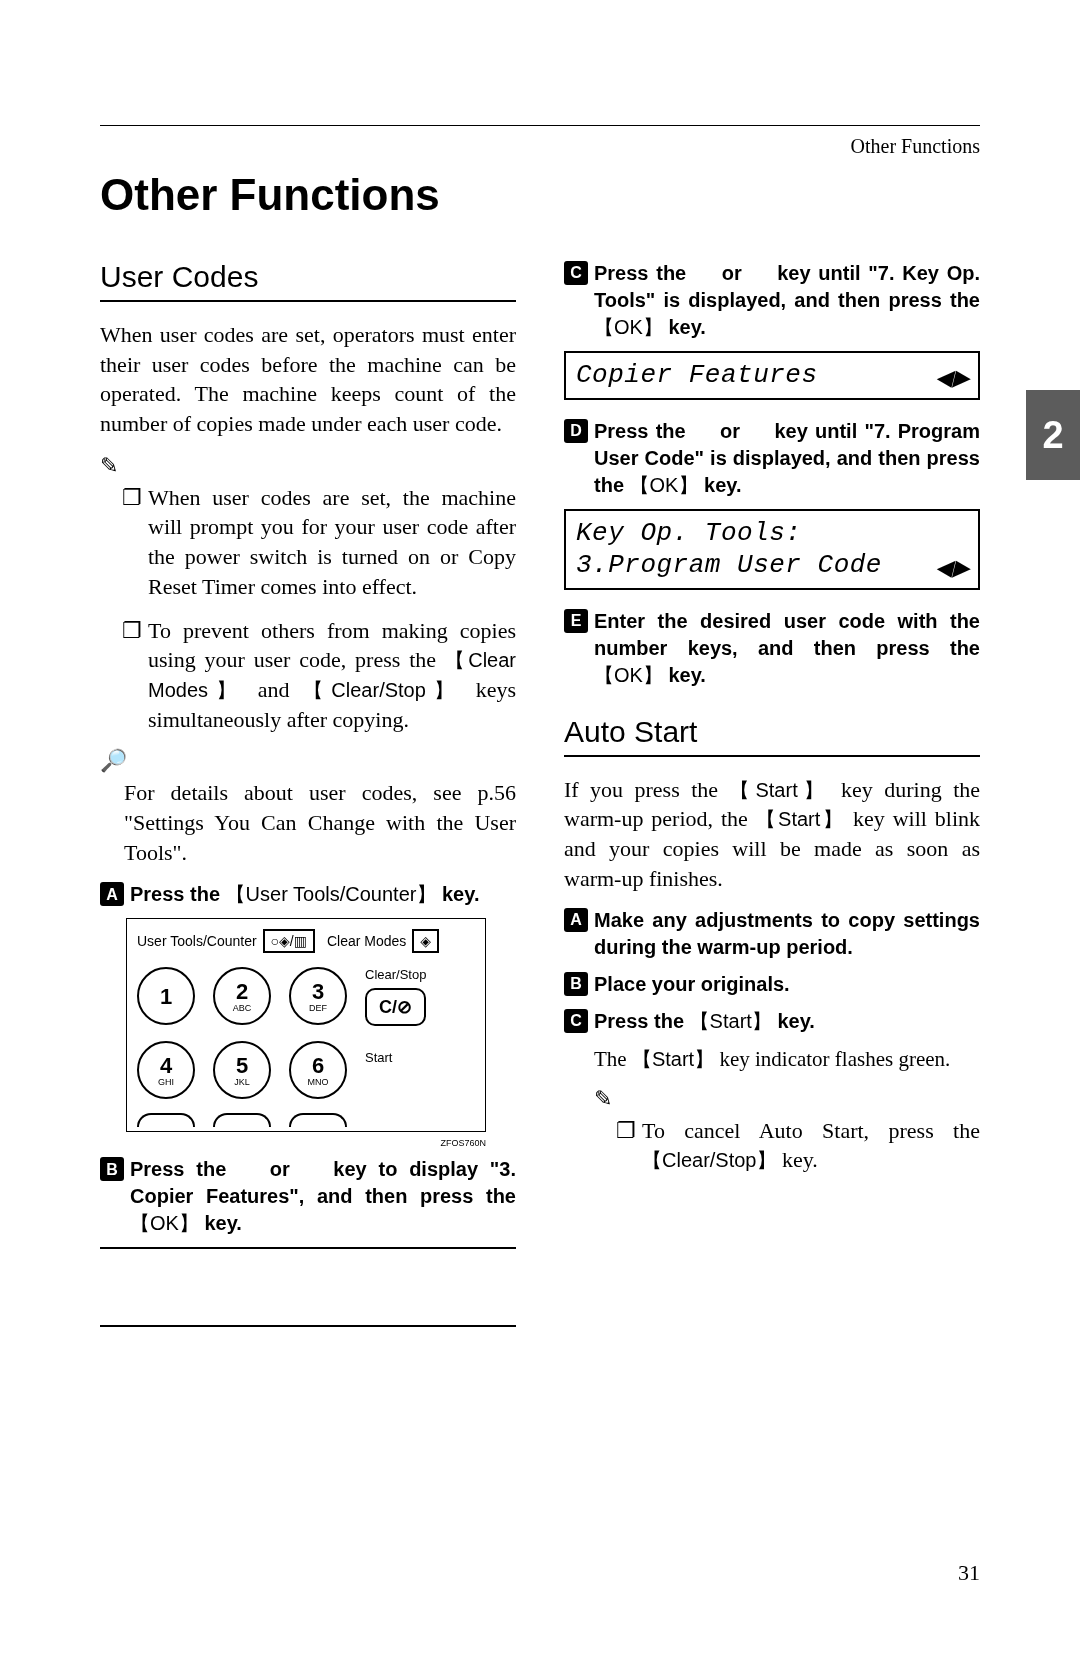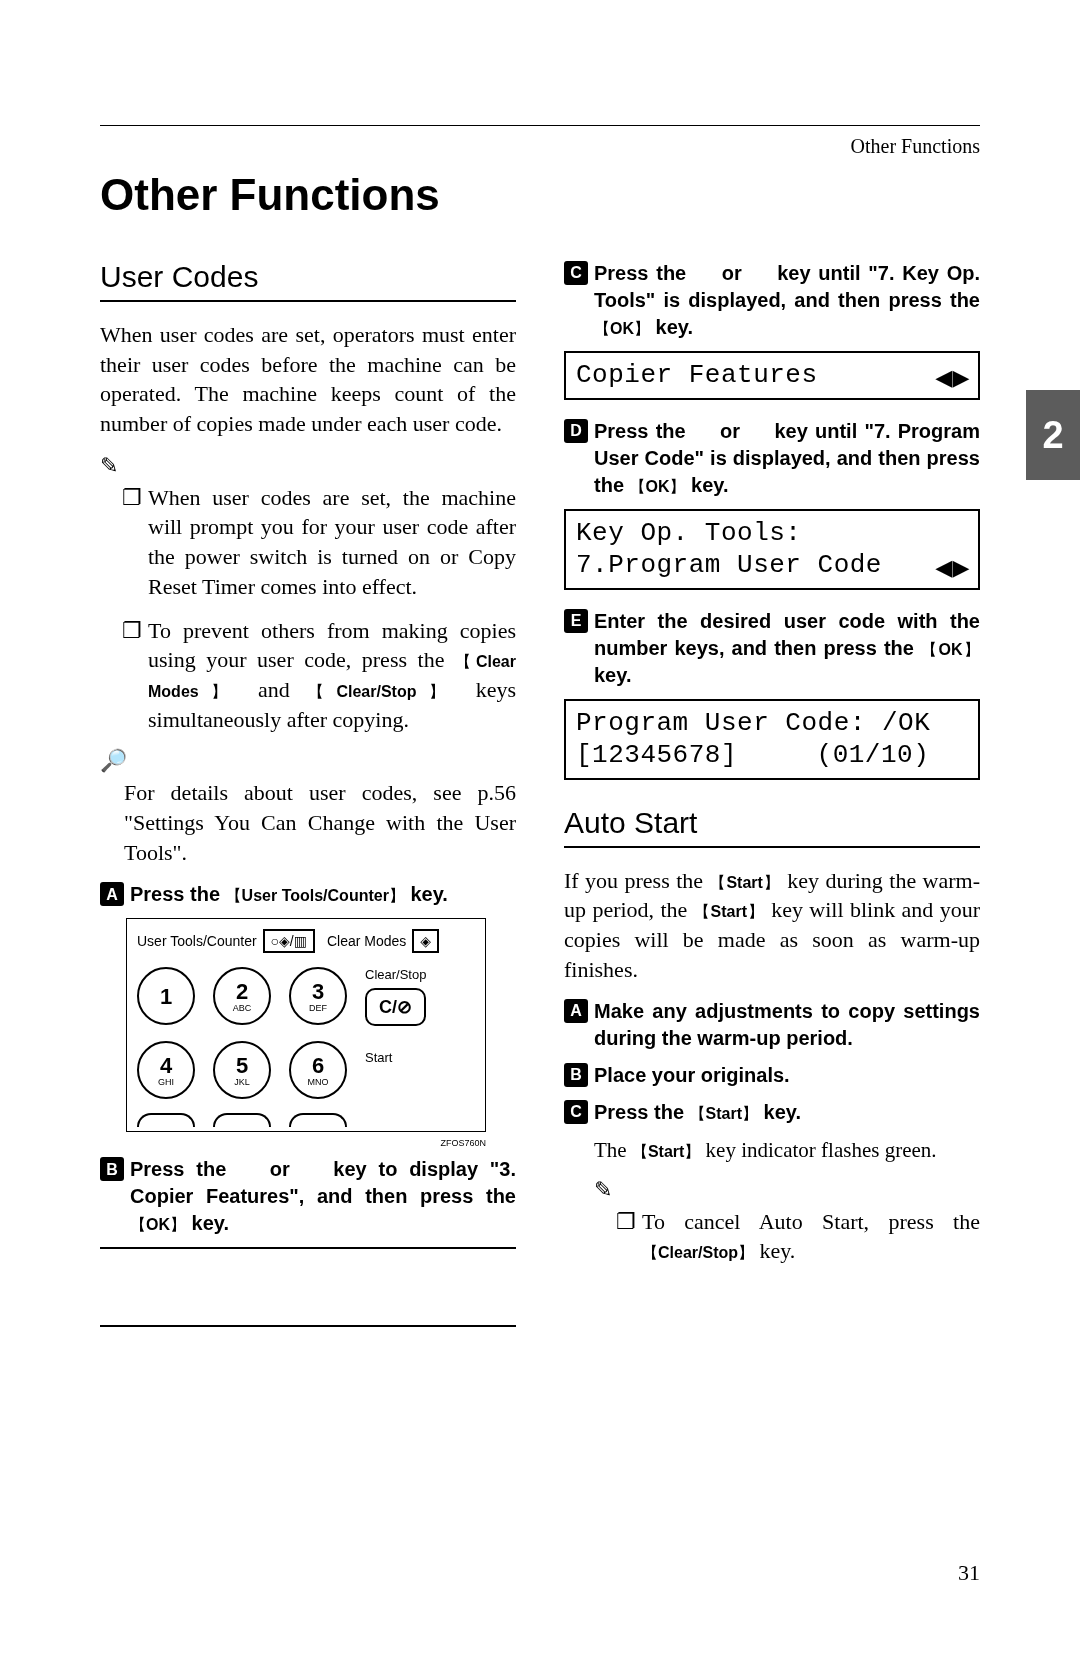--- a/index.html
+++ b/index.html
@@ -61,22 +61,22 @@
     margin-bottom: 14px;
     padding-left: 24px;
   }
   .note-icon, .search-icon {
     font-size: 22px;
     margin: 6px 0 4px 0;
     display: block;
   }
   .key {
     font-family: Arial, Helvetica, sans-serif;
-    font-weight: bold;
-    font-size: 16px;
+    font-weight: normal;
+    font-size: 20px;
     margin-top: 8px;
   }
   .key::before { content: "【"; font-weight: normal; }
   .key::after  { content: "】"; font-weight: normal; }
   h3 {
     font-family: Arial, Helvetica, sans-serif;
     font-size: 22px;
     font-weight: bold;
     margin: 22px 0 18px 0;
   }
@@ -128,20 +128,21 @@
   }
   .lcd {
     border: 2px solid #000;
     font-family: 'Courier New', monospace;
     font-size: 26px;
     line-height: 1.25;
     padding: 6px 10px;
     margin: 4px 0 18px 0;
     letter-spacing: 0.5px;
     position: relative;
+    font-style: italic;
   }
   .lcd .arrow {
     position: absolute;
     right: 8px;
     bottom: 6px;
     font-size: 22px;
     font-family: Arial, sans-serif;
   }
   .keypad {
     border: 1px solid #000;
@@ -349,31 +350,27 @@
       <div>Copier Features</div>
       <span class="arrow">◀▶</span>
     </div>
 
     <div class="step">
       <span class="num">D</span>
       <span>Press the    or    key until "7. Program User Code" is displayed, and then press the </span><span class="key">OK</span><span> key.</span>
     </div>
     <div class="lcd">
       <div>Key Op. Tools:</div>
-      <div>7.Program User Code</div>
+      <div>3.Program User Code</div>
       <span class="arrow">◀▶</span>
     </div>
 
     <div class="step">
       <span class="num">E</span>
       <span>Enter the desired user code with the number keys, and then press the </span><span class="key">OK</span><span> key.</span>
-    </div>
-    <div class="lcd">
-      <div>Program User Code: /OK</div>
-      <div>[12345678]   (01/10)</div>
     </div>
 
     <h2 style="margin-top:26px">Auto Start</h2>
     <p class="body">
       <span>If you press the </span><span class="key">Start</span><span> key during the warm-up period, the </span><span class="key">Start</span><span> key will blink and your copies will be made as soon as warm-up finishes.</span>
     </p>
 
     <div class="step">
       <span class="num">A</span>
       <span>Make any adjustments to copy settings during the warm-up period.</span>

